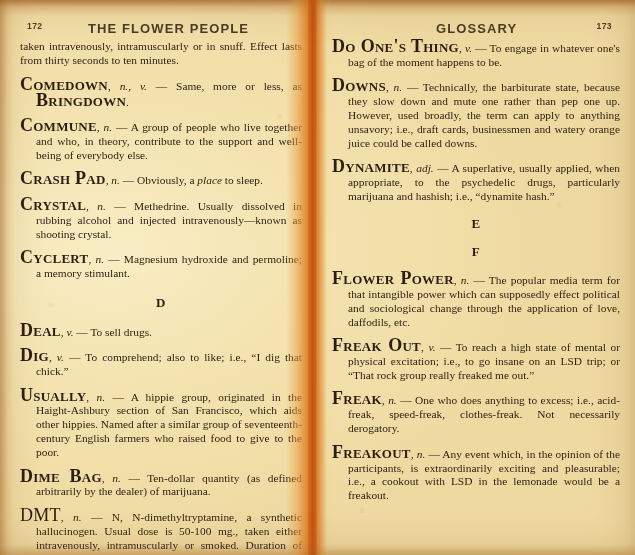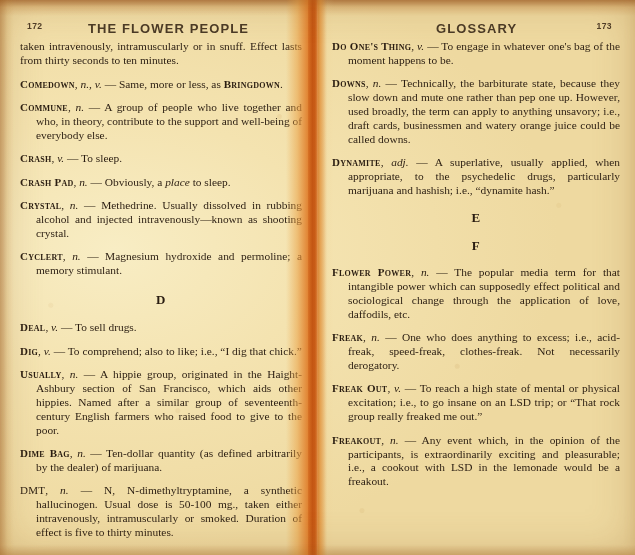--- a/index.html
+++ b/index.html
@@ -155,21 +155,21 @@
   .entry.cont {
     padding-left: 0;
     text-indent: 0;
     margin-bottom: 10px;
   }
   .hw {
     font-variant: small-caps;
     font-weight: bold;
     letter-spacing: .25px;
   }
-  .hw-cap { font-size: 11px; }
+  .hw-cap { font-size: 18px; }
   .pos { font-style: italic; }
   .it  { font-style: italic; }
 
   .letter-div {
     text-align: center;
     font-weight: bold;
     font-size: 13px;
     margin: 14px 0 13px 0;
     letter-spacing: .5px;
     color: #2a1d11;
@@ -205,24 +205,20 @@
       <p class="entry">
         <span class="hw hw-cap">Comedown</span><span>, </span><span class="pos">n., v.</span><span>&nbsp;</span><span>—</span>
         <span>Same, more or less, as </span><span class="hw hw-cap">Bringdown</span><span>.</span>
       </p>
 
       <p class="entry">
         <span class="hw hw-cap">Commune</span><span>, </span><span class="pos">n.</span><span>&nbsp;</span><span>—</span>
         <span>A group of people who live together and who, in theory, contribute to the support and well-being of everybody else.</span>
       </p>
 
-      <p class="entry">
-        <span class="hw hw-cap">Crash</span><span>, </span><span class="pos">v.</span><span>&nbsp;</span><span>—</span>
-        <span>To sleep.</span>
-      </p>
 
       <p class="entry">
         <span class="hw hw-cap">Crash Pad</span><span>, </span><span class="pos">n.</span><span>&nbsp;</span><span>—</span>
         <span>Obviously, a </span><span class="it">place</span><span> to sleep.</span>
       </p>
 
       <p class="entry">
         <span class="hw hw-cap">Crystal</span><span>, </span><span class="pos">n.</span><span>&nbsp;</span><span>—</span>
         <span>Methedrine. Usually dissolved in rubbing alcohol and injected intravenously—known as shooting crystal.</span>
       </p>
@@ -295,27 +291,27 @@
 
 
       <div class="letter-div tight">F</div>
 
       <p class="entry">
         <span class="hw hw-cap">Flower Power</span><span>, </span><span class="pos">n.</span><span>&nbsp;</span><span>—</span>
         <span>The popular media term for that intangible power which can supposedly effect political and sociological change through the application of love, daffodils, etc.</span>
       </p>
 
       <p class="entry">
+        <span class="hw hw-cap">Freak Out</span><span>, </span><span class="pos">v.</span><span>&nbsp;</span><span>—</span>
+        <span>To reach a high state of mental or physical excitation; i.e., to go insane on an LSD trip; or “That rock group really freaked me out.”</span>
+      </p>
+
+      <p class="entry">
         <span class="hw hw-cap">Freak</span><span>, </span><span class="pos">n.</span><span>&nbsp;</span><span>—</span>
         <span>One who does anything to excess; i.e., acid-freak, speed-freak, clothes-freak. Not necessarily derogatory.</span>
-      </p>
-
-      <p class="entry">
-        <span class="hw hw-cap">Freak Out</span><span>, </span><span class="pos">v.</span><span>&nbsp;</span><span>—</span>
-        <span>To reach a high state of mental or physical excitation; i.e., to go insane on an LSD trip; or “That rock group really freaked me out.”</span>
       </p>
 
       <p class="entry">
         <span class="hw hw-cap">Freakout</span><span>, </span><span class="pos">n.</span><span>&nbsp;</span><span>—</span>
         <span>Any event which, in the opinion of the participants, is extraordinarily exciting and pleasurable; i.e., a cookout with LSD in the lemonade would be a freakout.</span>
       </p>
 
     </div>
   </div>
 

